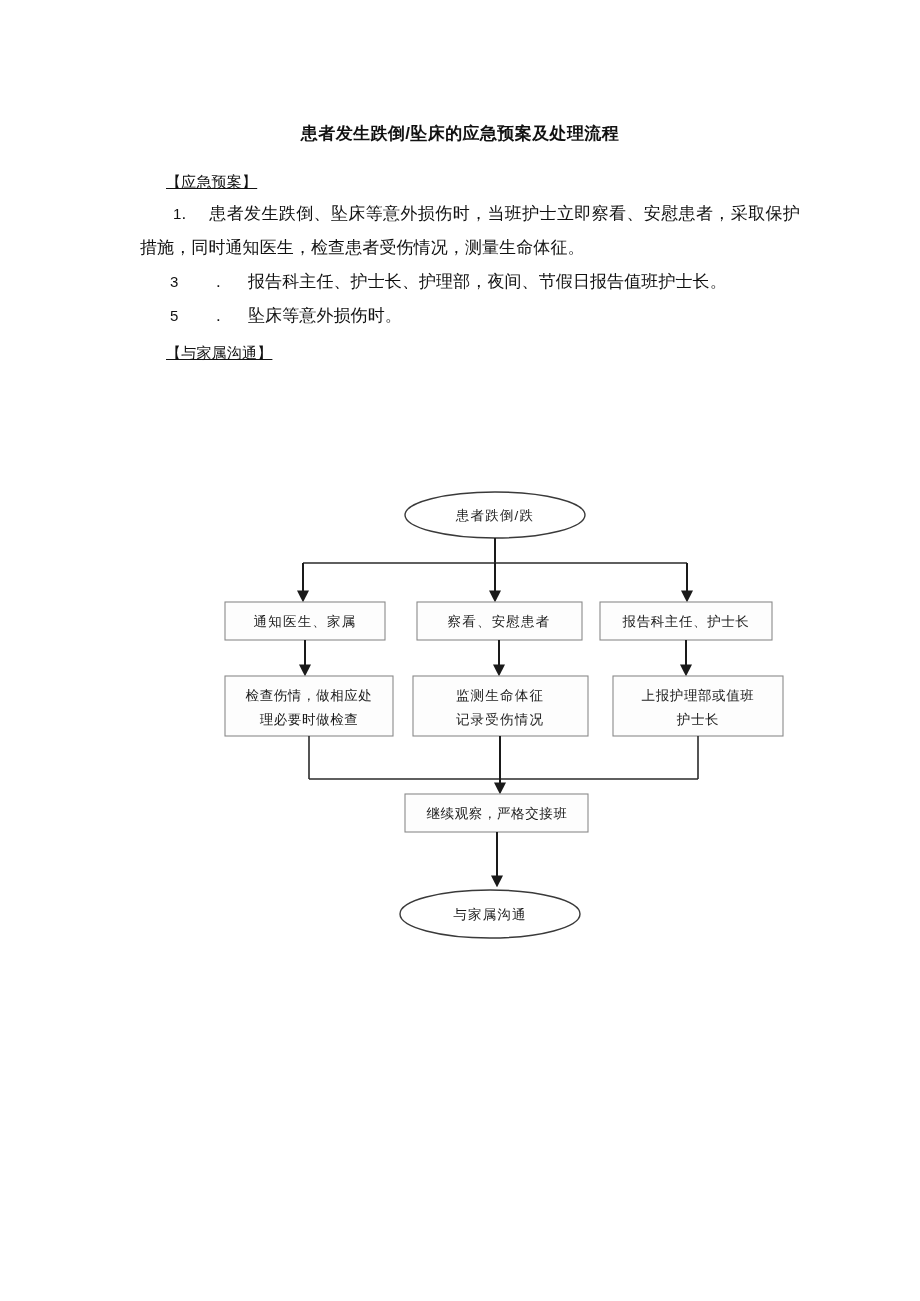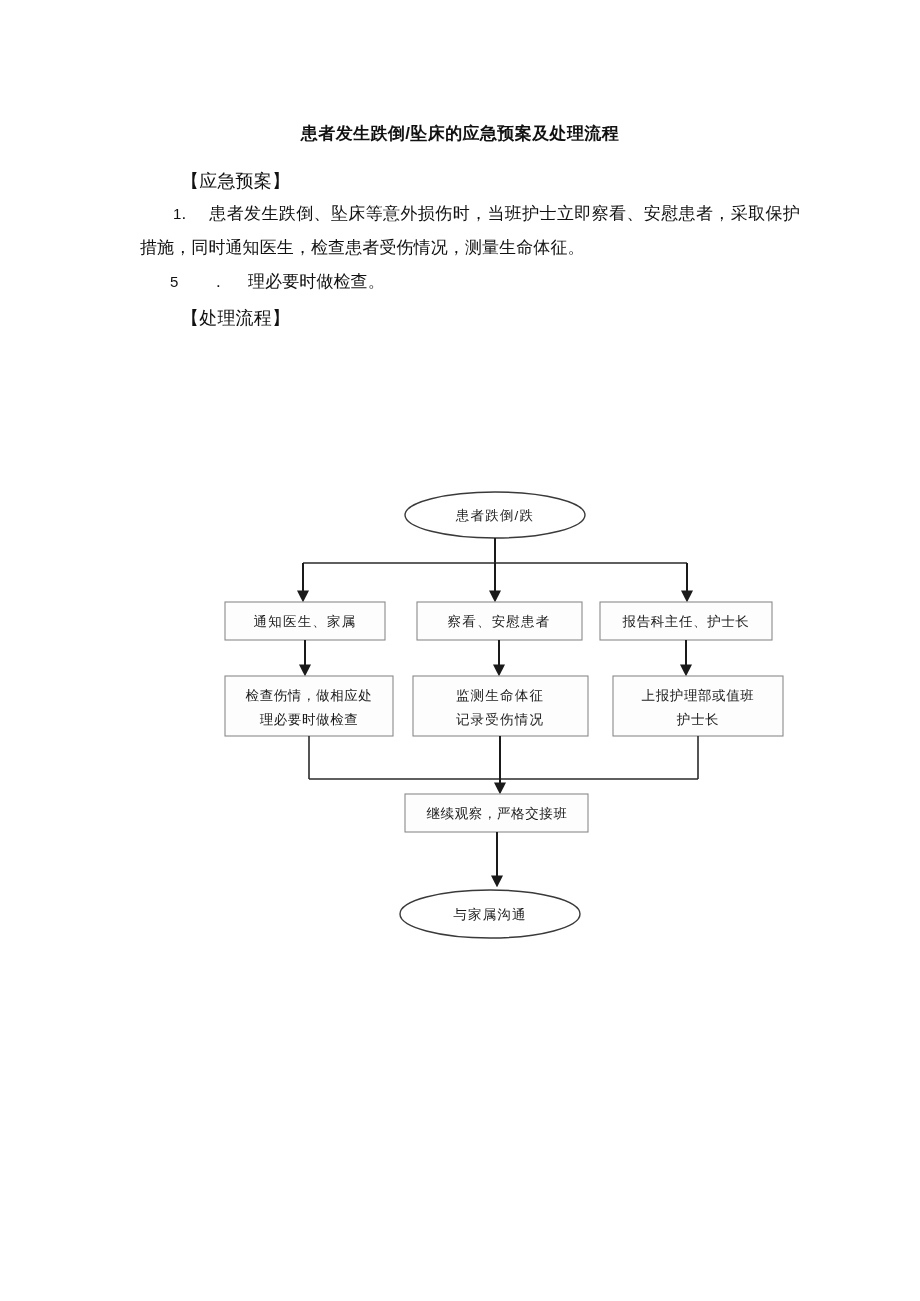--- a/index.html
+++ b/index.html
@@ -37,25 +37,26 @@
   }
 
   
   .body-block {
     position: absolute;
     top: 166px;
     left: 140px;
     width: 660px;
   }
   .section-head {
-    font-size: 18px;
+    font-size: 15px;
     line-height: 31px;
-    margin-left: 41px;
+    margin-left: 26px;
     color: #111;
     letter-spacing: 0.2px;
+    text-decoration: underline;
   }
   .section-head.second {
     margin-top: 4px;
   }
   .para {
     font-size: 17px;
     line-height: 34px;
     color: #111;
     letter-spacing: 0.1px;
     text-align: justify;
@@ -138,27 +139,30 @@
 
   <div class="body-block">
 
     <div class="section-head">【应急预案】</div>
 
     <div class="para first">
       <span class="lead"><span class="num">1</span><span class="dot">.</span></span><span>患者发生跌倒、坠床等意外损伤时，当班护士立即察看、安慰患者，采取保护措施，同时通知医生，检查患者受伤情况，测量生命体征。</span>
     </div>
 
 
-
-
     <div class="para rest">
-      <span class="lead"><span class="num">5</span><span class="dot">.</span></span><span>理必要时做检查。</span>
+      <span class="lead"><span class="num">3</span><span class="dot">.</span></span><span>报告科主任、护士长、护理部，夜间、节假日报告值班护士长。</span>
     </div>
 
-    <div class="section-head second">【处理流程】</div>
+
+    <div class="para rest">
+      <span class="lead"><span class="num">5</span><span class="dot">.</span></span><span>坠床等意外损伤时。</span>
+    </div>
+
+    <div class="section-head second">【与家属沟通】</div>
   </div>
 
   <div class="flow">
     <svg width="920" height="500" viewBox="0 0 920 500" xmlns="http://www.w3.org/2000/svg">
       <defs>
         <marker id="arrow" viewBox="0 0 10 10" refX="8" refY="5" markerWidth="6" markerHeight="6" orient="auto-start-reverse">
           <path d="M 0 0 L 10 5 L 0 10 z" fill="#1a1a1a"></path>
         </marker>
       </defs>
 

